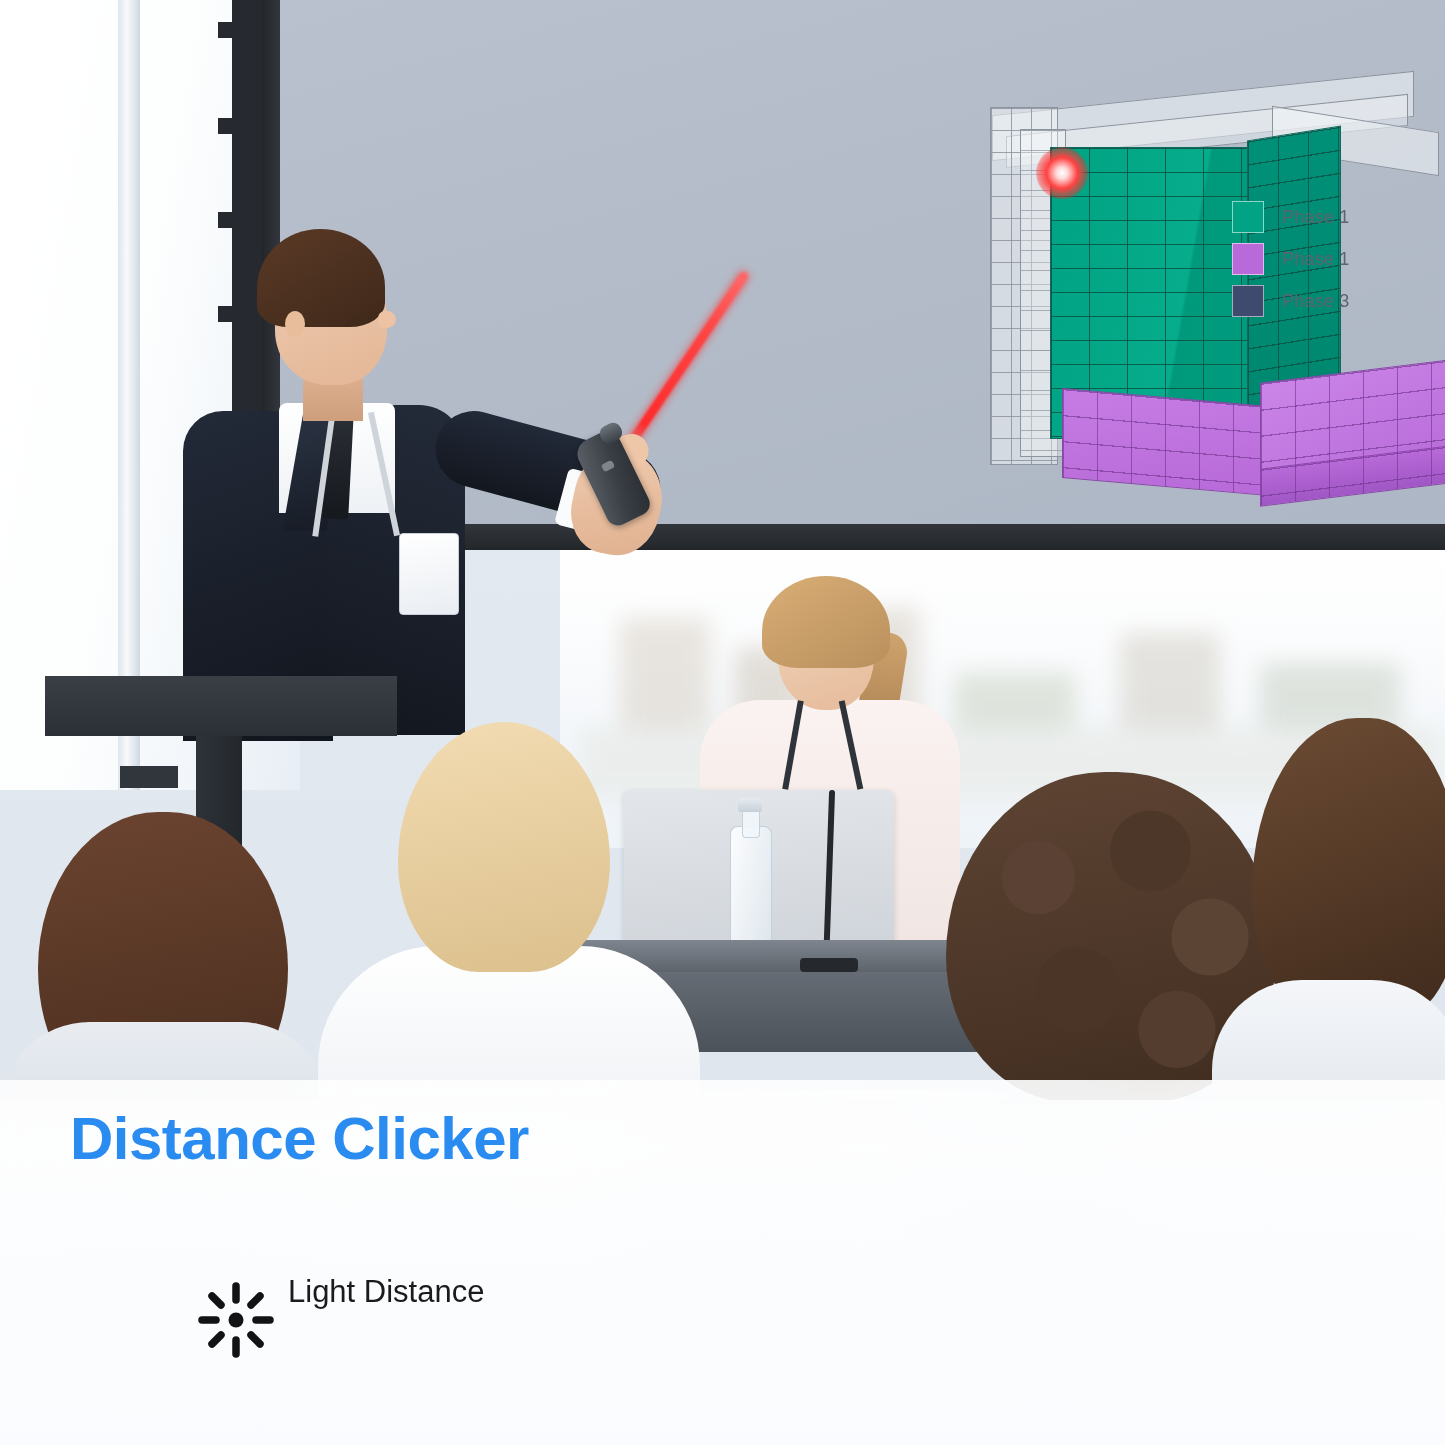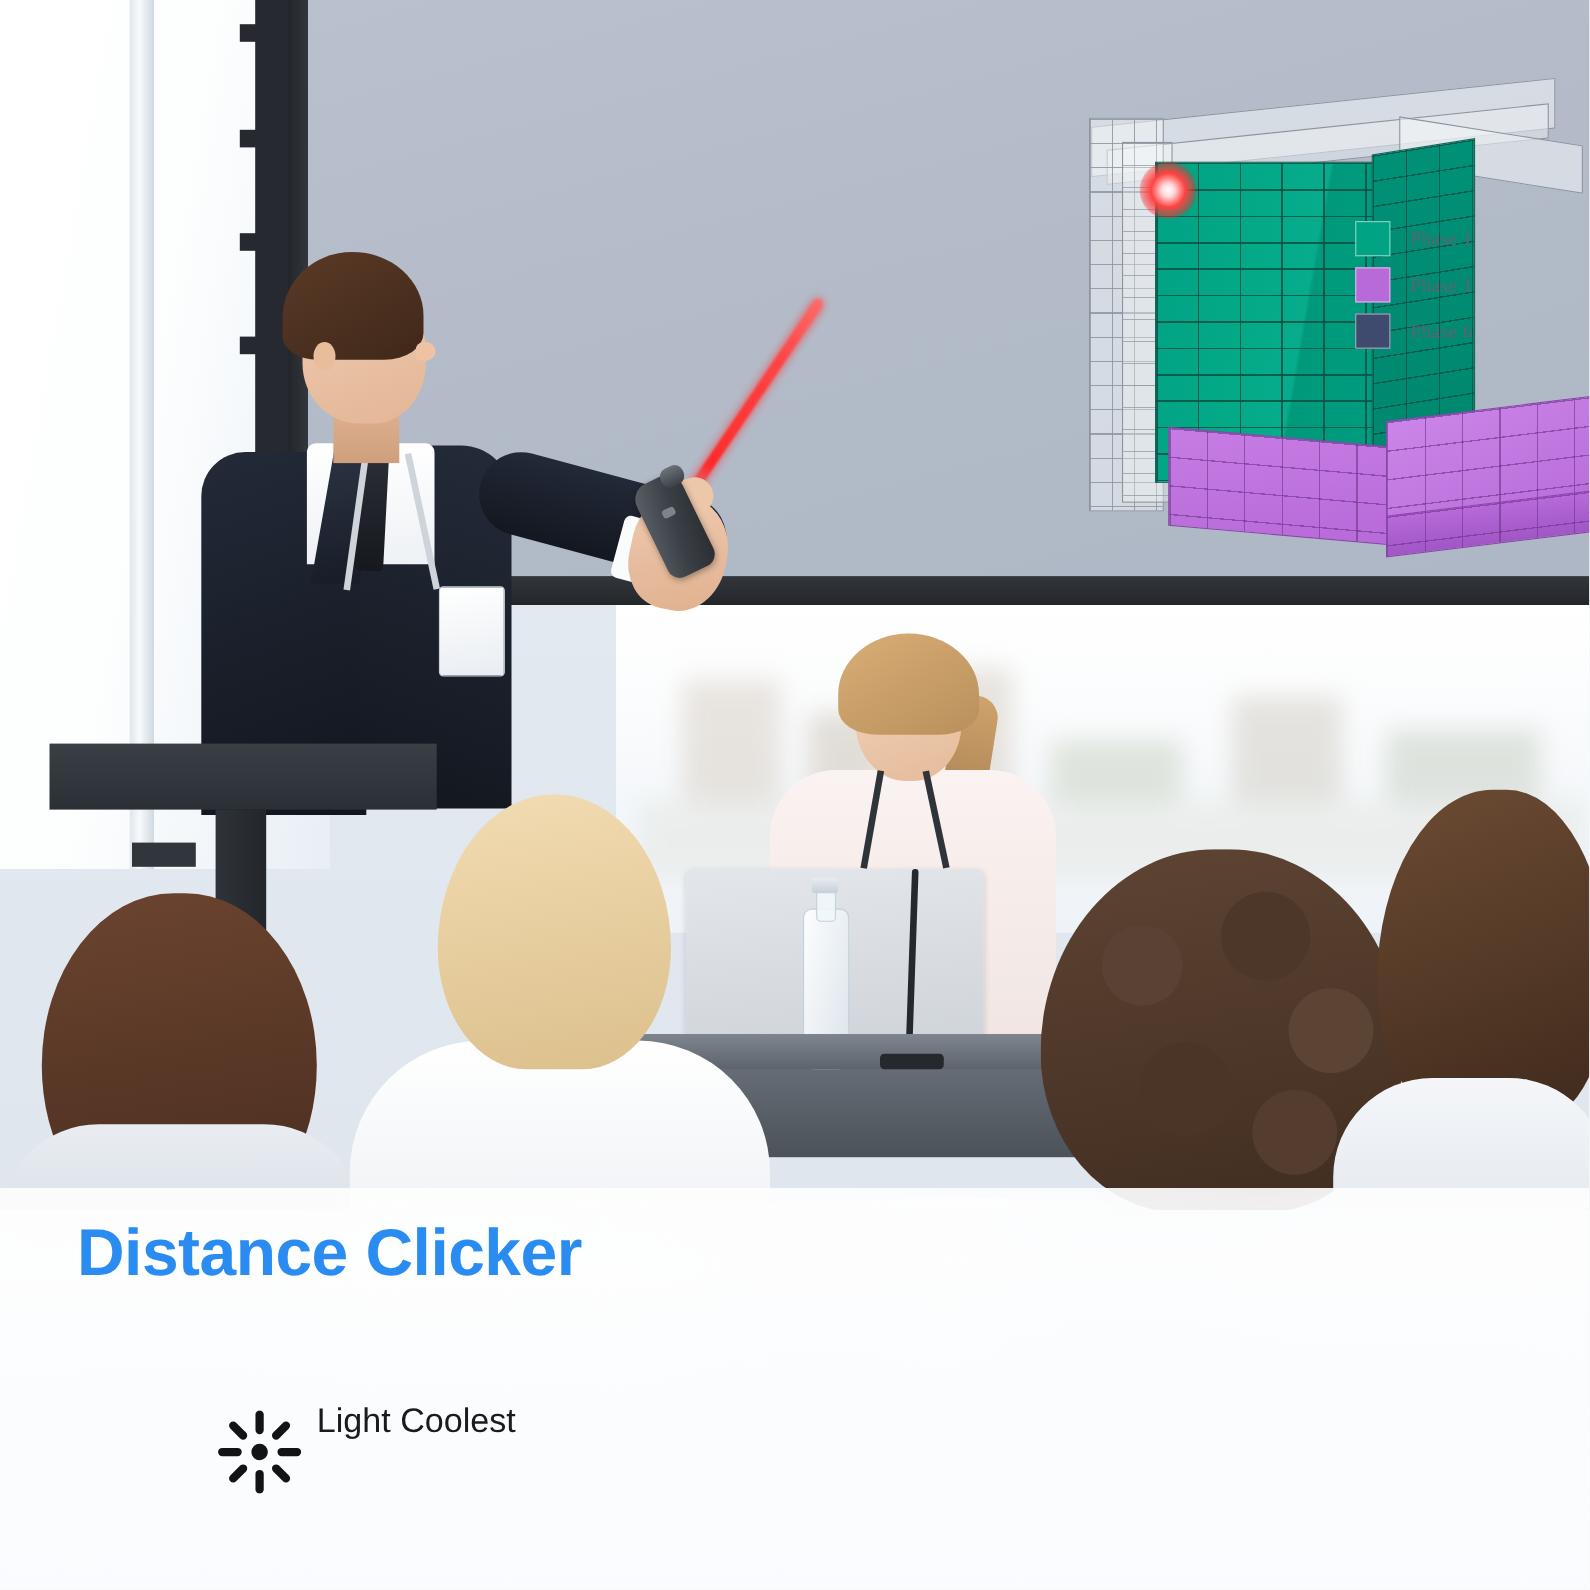--- a/index.html
+++ b/index.html
@@ -10,21 +10,20 @@
     width:1445px;height:1445px;
     overflow:hidden;
     background:#eef2f6;
   }
 
   
   .photo{
     position:absolute;left:0;top:0;width:1445px;height:1100px;
     overflow:hidden;
     background:linear-gradient(180deg,#eaf0f6 0%,#e2e9f1 45%,#dfe6ee 100%);
-    font-family:Liberation Serif, serif;
   }
 
   
   .window-light{
     position:absolute;left:0;top:0;width:300px;height:790px;
     background:linear-gradient(100deg,#ffffff 0%,#fdfefe 45%,#f2f6fa 75%,#e8eef5 100%);
   }
   .window-mullion{
     position:absolute;left:118px;top:0;width:22px;height:790px;
     background:linear-gradient(90deg,#dfe6ee,#f8fafc 40%,#cfd8e2 100%);
@@ -517,21 +516,21 @@
       <div class="legend-row">
         <span class="legend-swatch" style="background:#00a383;"></span>
         <span class="legend-label">Phase 1</span>
       </div>
       <div class="legend-row">
         <span class="legend-swatch" style="background:#b76ad8;"></span>
         <span class="legend-label">Phase 1</span>
       </div>
       <div class="legend-row">
         <span class="legend-swatch" style="background:#3e4a6e;"></span>
-        <span class="legend-label">Phase 6</span>
+        <span class="legend-label">Phase 3</span>
       </div>
     </div>
 
     <div class="laser-beam" style="left:622px;top:452px;width:222px;transform:rotate(-56deg);"></div>
 
     <div class="presenter">
       <div class="p-suit-l"></div>
       <div class="p-suit-r"></div>
       <div class="p-shirt"></div>
       <div class="p-lapel"></div>
@@ -612,21 +611,21 @@
                 <line x1="4" y1="38" x2="18" y2="38"></line>
                 <line x1="58" y1="38" x2="72" y2="38"></line>
                 <line x1="14" y1="14" x2="23" y2="23"></line>
                 <line x1="53" y1="53" x2="62" y2="62"></line>
                 <line x1="62" y1="14" x2="53" y2="23"></line>
                 <line x1="23" y1="53" x2="14" y2="62"></line>
               </g>
             </svg>
           </div>
           <div class="feature-text">
-            <div class="feature-label">Light Coolest</div>
+            <div class="feature-label">Light Distance</div>
           </div>
         </div>
 
 
       </div>
     </div>
   </div>
 
 </div>
 

